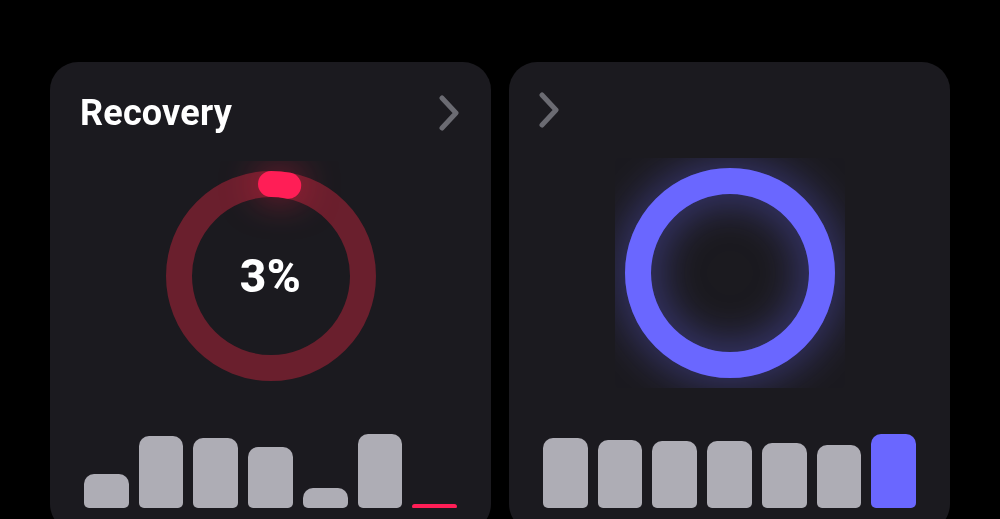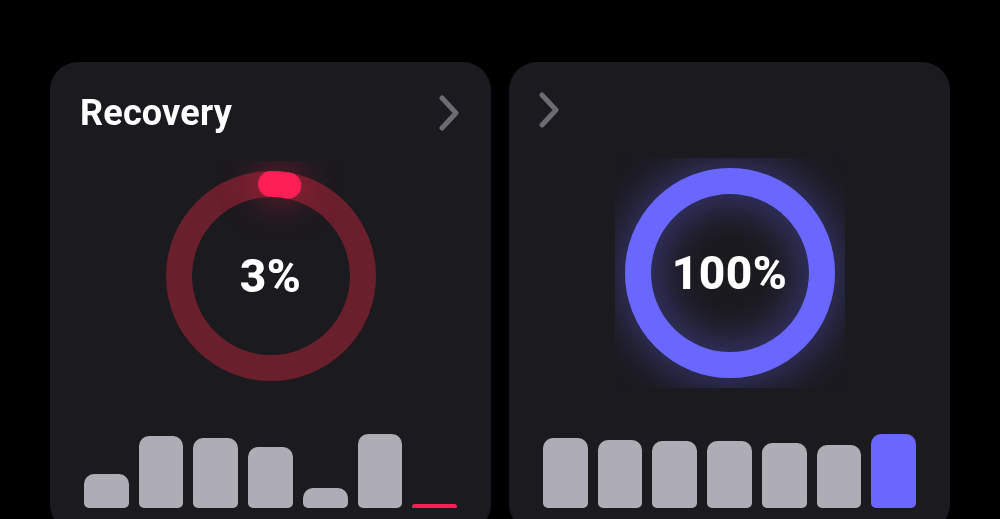--- a/index.html
+++ b/index.html
@@ -129,21 +129,20 @@
           <path d="M3 3 L17 18 L3 33" stroke="currentColor" stroke-width="5" stroke-linecap="round" stroke-linejoin="round"></path>
         </svg>
       </div>
     </div>
 
     <div class="ring-wrap">
       <svg class="ring-svg" width="230" height="230" viewBox="0 0 230 230">
         <circle cx="115" cy="115" r="92" fill="none" stroke-width="26" stroke="#2a2850"></circle>
         <path class="ring-glow-sleep" fill="none" stroke-width="26" stroke-linecap="round" stroke="#6a67ff" d="M 115 23 A 92 92 0 1 1 115 207 A 92 92 0 1 1 115 23"></path>
       </svg>
-      <div class="ring-label">100%</div>
     </div>
 
     <div class="bars">
         <div class="bar" style="height: 70.2px;"></div>
         <div class="bar" style="height: 68.4px;"></div>
         <div class="bar" style="height: 66.6px;"></div>
         <div class="bar" style="height: 66.6px;"></div>
         <div class="bar" style="height: 64.8px;"></div>
         <div class="bar" style="height: 63px;"></div>
         <div class="bar today-sleep" style="height: 73.8px;"></div>

